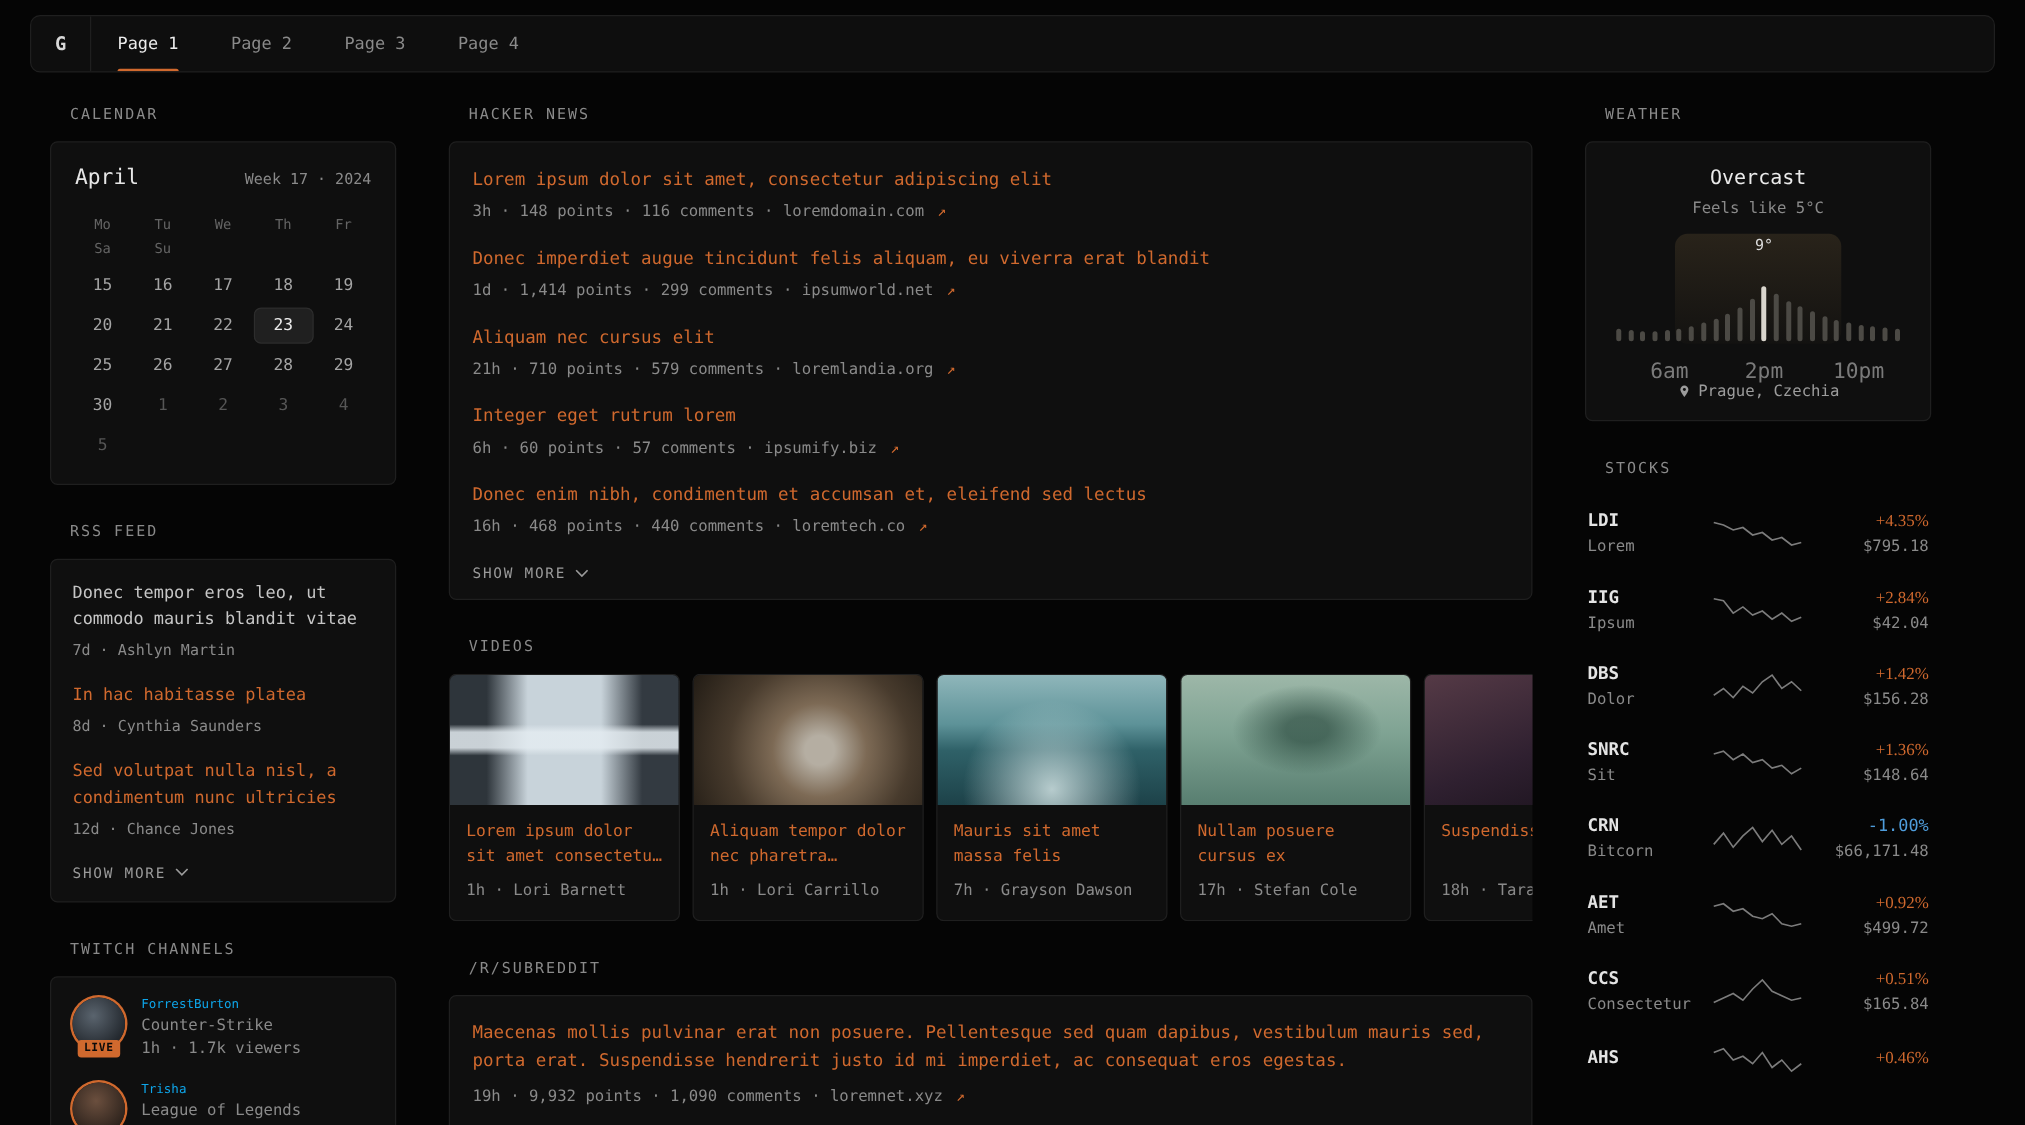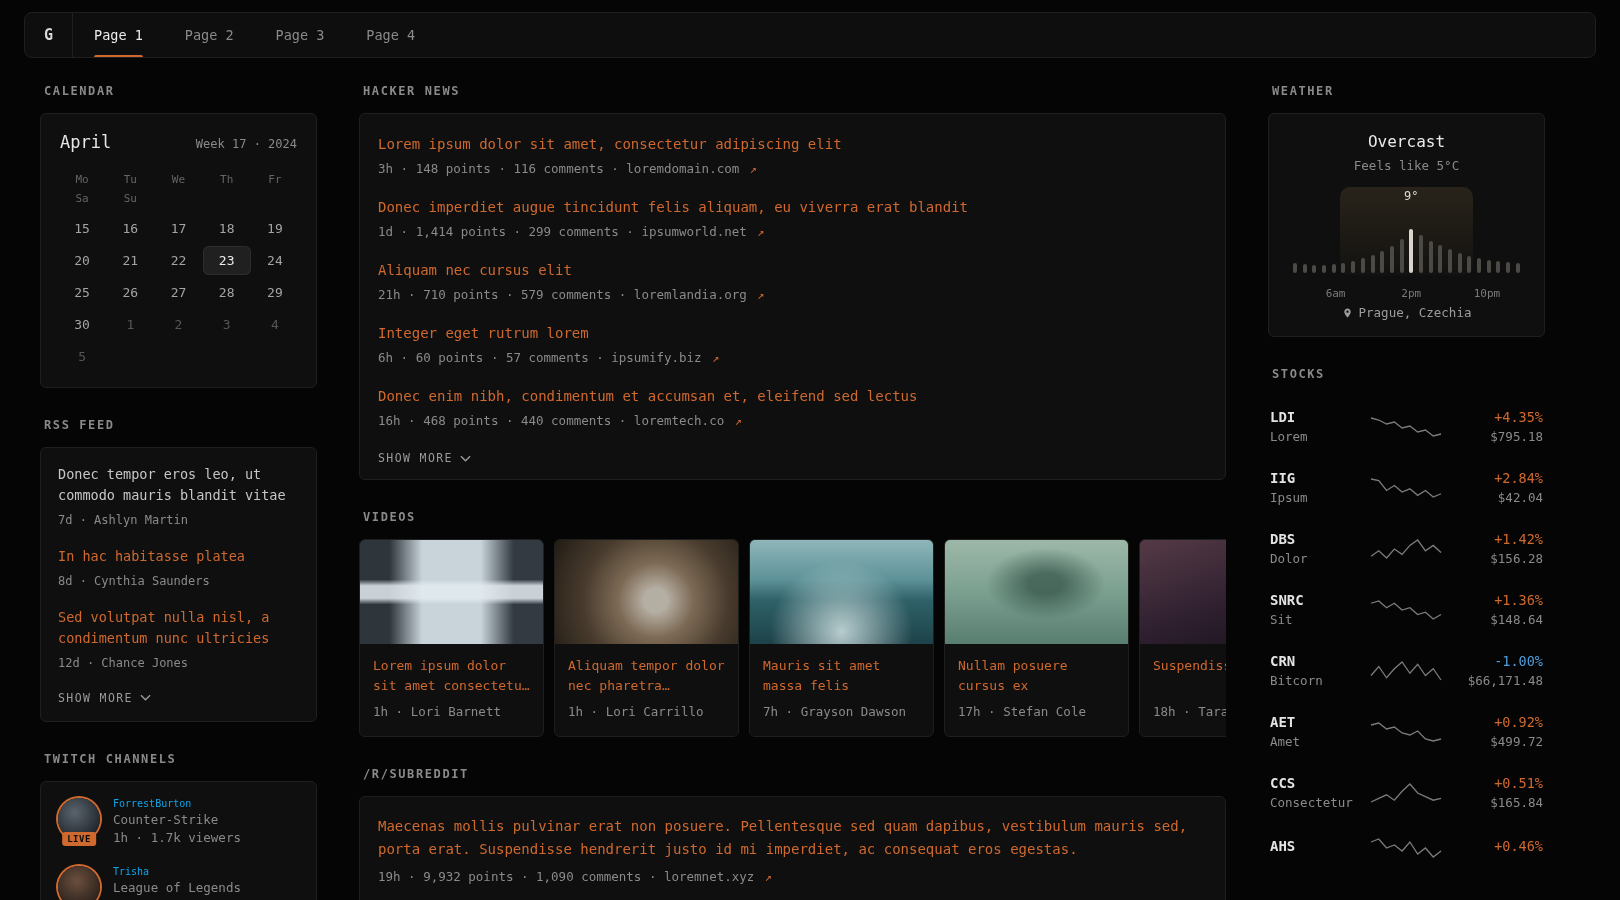--- a/index.html
+++ b/index.html
@@ -26,21 +26,21 @@
   .tab{padding:0 21px;display:flex;align-items:center;color:var(--text2);font-size:13.5px;
     position:relative;cursor:pointer;}
   .tab.active{color:#ececec;}
   .tab.active::after{content:"";position:absolute;left:21px;right:21px;bottom:0;height:2px;
     background:var(--accent);border-radius:2px 2px 0 0;}
 
   
   .layout{display:grid;grid-template-columns:277px minmax(0,1fr) 277px;column-gap:42px;
     padding:26px 75px 0 40px;align-items:start;}
   .section{margin-bottom:30px;}
-  .sec-title{font-size:12px;font-weight:bold;letter-spacing:1.6px;color:var(--text2);margin:0 4px 15px;}
+  .sec-title{font-size:12px;font-weight:normal;letter-spacing:1.6px;color:var(--text2);margin:0 16px 15px;}
   .card{background:var(--card);border:1px solid var(--border);border-radius:6px;padding:16px 17px;}
 
   
   .cal-head{display:flex;justify-content:space-between;align-items:baseline;padding:2px 2px 0;}
   .cal-month{font-size:17px;color:#e6e6e6;}
   .cal-week{font-size:12px;color:var(--text2);}
   .cal-grid{display:grid;grid-template-columns:repeat(5,1fr);text-align:center;}
   .cal-dows{margin-top:18px;}
   .cal-dow{font-size:11px;color:#646464;padding:3px 0;}
   .cal-cells{margin-top:6px;row-gap:3px;}
@@ -110,35 +110,35 @@
   .w-feels{font-size:12.5px;color:var(--text2);margin-top:7px;}
   .w-chart{position:relative;height:96px;margin:14px 6px 0;}
   .w-glow{position:absolute;left:21%;width:58%;top:0;bottom:8px;border-radius:10px;
     background:linear-gradient(180deg,rgba(214,170,100,.13),rgba(214,170,100,.02));}
   .w-bars{position:absolute;left:2px;right:2px;bottom:10px;top:18px;
     display:flex;align-items:flex-end;justify-content:space-between;}
   .wbar{width:4px;border-radius:2px;background:#4c4a45;}
   .wbar.peak{background:#d9d5cd;}
   .w-peak-label{position:absolute;top:-16px;transform:translateX(-50%);font-size:12px;color:#dcdcdc;}
   .w-times{position:relative;height:14px;margin:4px 8px 0;}
-  .w-times span{position:absolute;transform:translateX(-50%);top:0;font-size:11px;color:#7a7a7a;}
+  .w-times span{position:absolute;transform:translateX(-50%);top:0;font-size:17px;color:#7a7a7a;}
   .w-loc{margin-top:4px;font-size:12.5px;color:#9c9c9c;display:flex;align-items:center;
     justify-content:center;gap:6px;}
 
   
   .stock-row{display:flex;align-items:center;padding:13px 2px;}
   .s-left{width:94px;}
   .s-ticker{font-size:14px;font-weight:bold;color:#e4e4e4;cursor:pointer;}
   .s-name{font-size:12.5px;color:var(--text2);margin-top:4px;}
   .s-spark{flex:1;display:flex;justify-content:center;}
   .s-spark svg{width:70px;height:24px;overflow:visible;}
   .s-spark polyline{fill:none;stroke:#7c7c7c;stroke-width:1.3;}
   .s-right{width:96px;text-align:right;}
   .s-change{font-size:13.5px;}
-  .s-change.up{color:var(--accent);}
+  .s-change.up{color:var(--accent);font-family:Liberation Serif, serif;}
   .s-change.down{color:var(--negative);}
   .s-price{font-size:12.5px;color:var(--text2);margin-top:4px;}
 </style>
 </head>
 <body>
 
 <header class="topbar">
   <div class="logo">G</div>
   <nav class="tabs">
 

